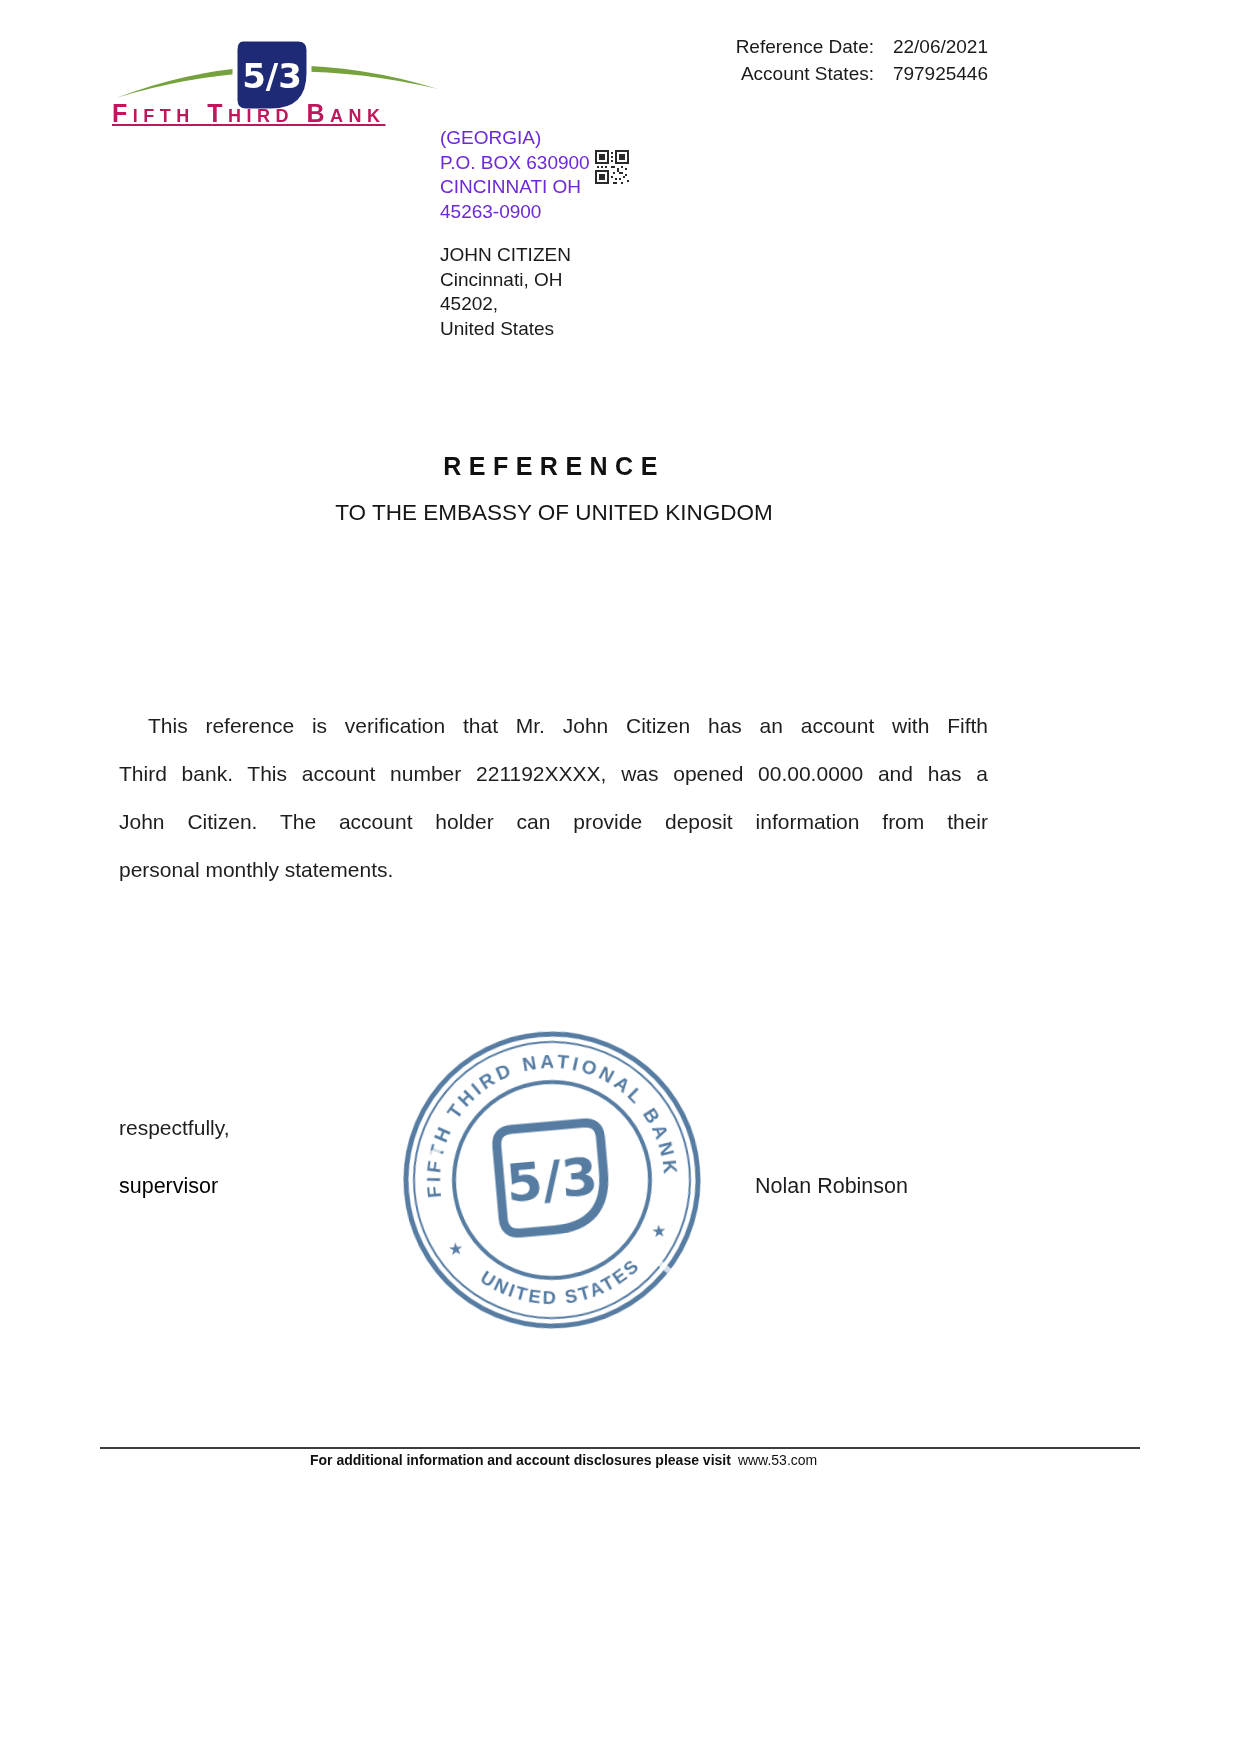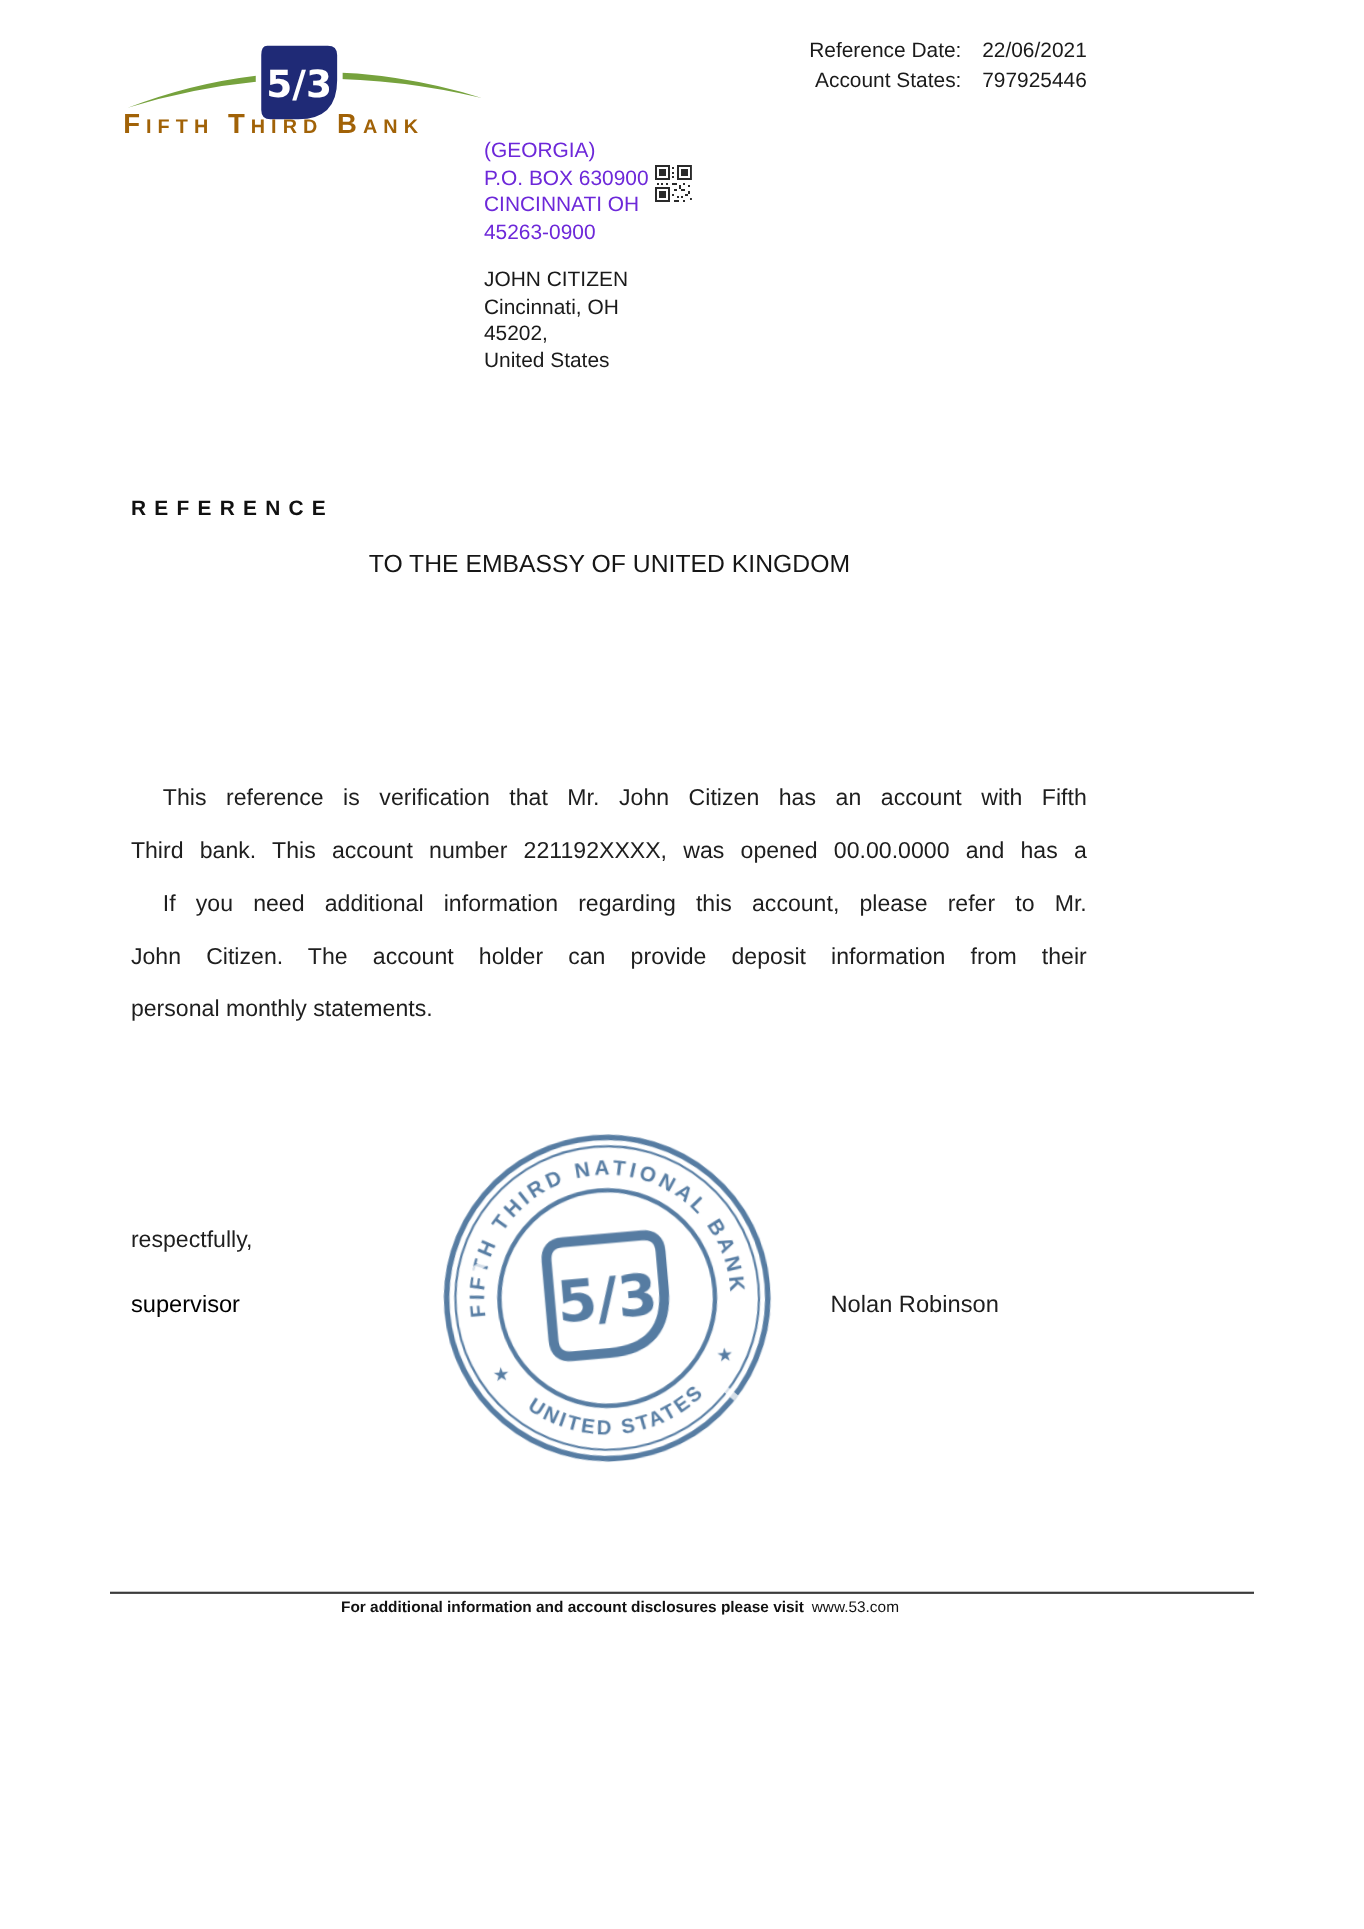--- a/index.html
+++ b/index.html
@@ -9,29 +9,29 @@
 
   
   .hdr{top:33px;right:252px;font-size:19px;line-height:27px;color:#1a1a1a;}
   .hdr-row{display:flex;justify-content:flex-end;}
   .hdr-label{text-align:right;}
   .hdr-value{width:100px;text-align:right;margin-left:14px;}
 
   
   .logo-svg{left:112px;top:36px;}
   .wordmark{left:112px;top:99px;width:336px;font-size:25px;font-weight:700;
-            letter-spacing:5.5px;color:#a16207;font-variant:small-caps;white-space:nowrap;}
+            letter-spacing:5.5px;color:#be185d;font-variant:small-caps;white-space:nowrap;text-decoration:underline;}
 
   
   .sender{left:440px;top:126px;font-size:19px;line-height:24.5px;color:#6d28d9;}
   .qr{left:595px;top:150px;}
   .recipient{left:440px;top:243px;font-size:19px;line-height:24.5px;color:#1a1a1a;}
 
   
-  .title{left:119px;top:452px;width:870px;font-size:19px;
+  .title{left:119px;top:452px;width:870px;text-align:center;font-size:25px;
          font-weight:bold;letter-spacing:7.5px;color:#111;}
   .subtitle{left:119px;top:500px;width:870px;text-align:center;font-size:22.5px;color:#161616;}
 
   
   .body-text{left:119px;top:702px;width:869px;font-size:21px;line-height:48px;color:#1e1e1e;}
   .bline{text-align:justify;text-align-last:justify;}
   .bline.first{text-indent:29px;}
   .bline.lastline{text-align-last:left;}
 
   
@@ -121,21 +121,20 @@
     <div>45202,</div>
     <div>United States</div>
   </div>
 
   <div class="abs title">REFERENCE</div>
   <div class="abs subtitle">TO THE EMBASSY OF UNITED KINGDOM</div>
 
   <div class="abs body-text">
     <div class="bline first">This reference is verification that Mr. John Citizen has an account with Fifth</div>
     <div class="bline">Third bank. This account number 221192XXXX, was opened 00.00.0000 and has a</div>
-    <div class="bline first">If you need additional information regarding this account, please refer to Mr.</div>
     <div class="bline">John Citizen. The account holder can provide deposit information from their</div>
     <div class="bline lastline">personal monthly statements.</div>
   </div>
 
   <div class="abs closing">respectfully,</div>
   <div class="abs role">supervisor</div>
   <div class="abs sig-name">Nolan Robinson</div>
 
   <svg class="abs seal" width="320" height="320" viewBox="0 0 320 320">
     <defs>

